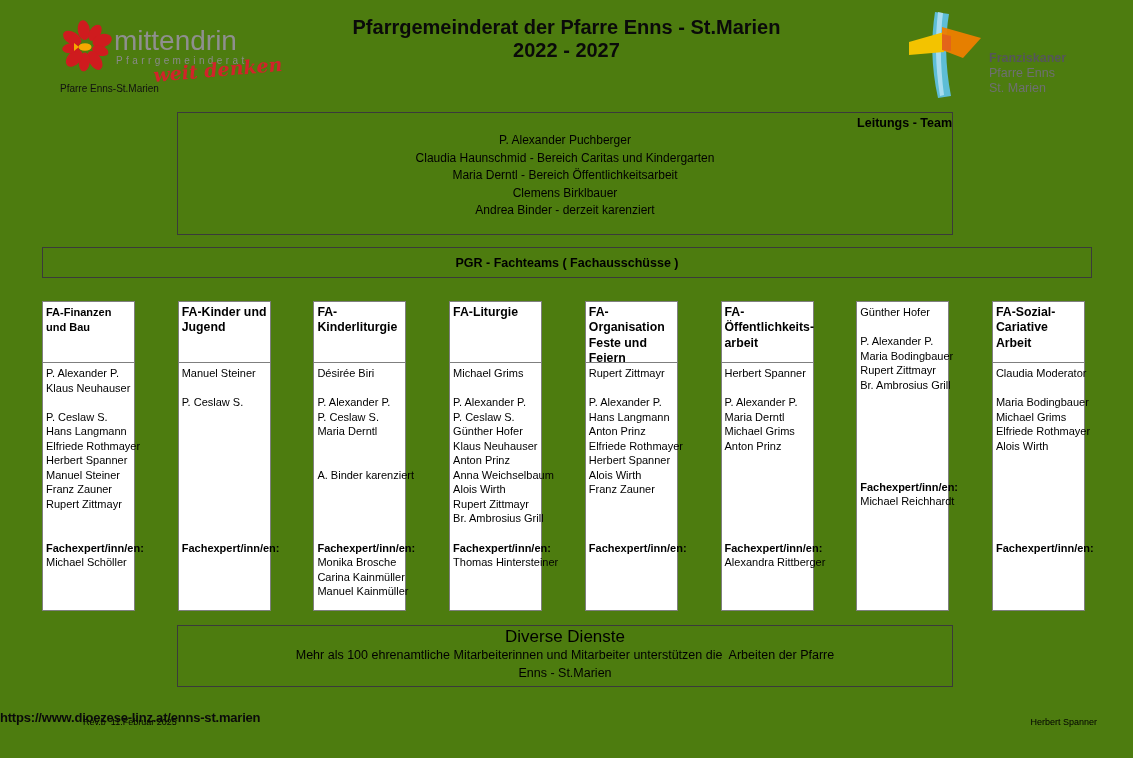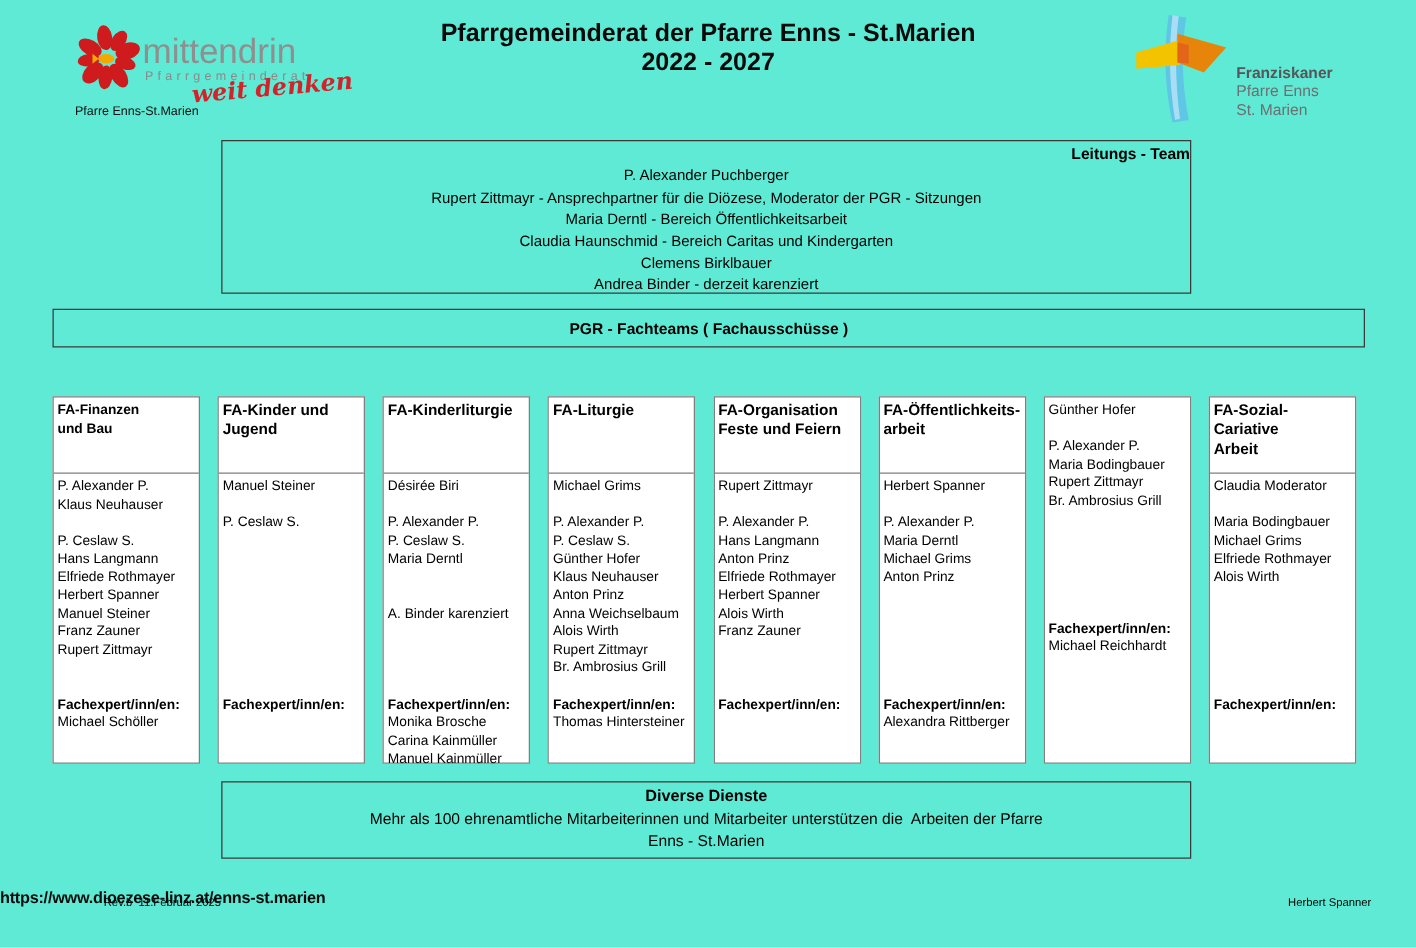--- a/index.html
+++ b/index.html
@@ -1,16 +1,16 @@
 <!DOCTYPE html>
 <html><head>
 <meta charset="utf-8">
 <style>
   html,body{margin:0;padding:0;background:#e8e8e8;}
-  .page{position:relative;width:1133px;height:758px;background:#5eead4;overflow:hidden;
+  .page{position:relative;width:1133px;height:758px;background:#4d7c0f;overflow:hidden;
         font-family:"Liberation Sans","DejaVu Sans",sans-serif;color:#000;}
 
   
   .logo-left{position:absolute;left:52px;top:8px;width:250px;height:95px;}
   .logo-right{position:absolute;left:905px;top:6px;width:225px;height:98px;}
   .title-wrap{position:absolute;top:16px;left:0;right:0;text-align:center;pointer-events:none;}
   .title-line{font-size:20px;font-weight:bold;line-height:23px;color:#0a0a0a;}
 
   
   .lt-box{position:absolute;left:177px;top:112px;width:774px;height:121px;
@@ -18,33 +18,33 @@
   .lt-title{font-weight:bold;font-size:12.5px;line-height:17.4px;padding-top:2px;text-align:right;}
   .lt-line{font-size:12px;line-height:17.4px;}
 
   
   .banner{position:absolute;left:42px;top:247px;width:1048px;height:29px;border:1px solid #3a3a3a;
           display:flex;align-items:center;justify-content:center;font-weight:bold;font-size:12.5px;}
 
   
   .teams{position:absolute;left:42px;top:301px;width:1043px;height:310px;
          display:flex;justify-content:space-between;}
-  .team-col{width:118px;border:1px solid #7f7f7f;box-sizing:border-box;background:#fff;margin-top:16px;}
+  .team-col{width:93px;border:1px solid #7f7f7f;box-sizing:border-box;background:#fff;}
   .team-head{height:61px;border-bottom:1px solid #7f7f7f;box-sizing:border-box;
              font-weight:bold;font-size:12.3px;line-height:15.4px;padding:3px 1px 0 3px;
              white-space:pre-line;overflow:visible;}
   .team-head.small{font-size:11px;line-height:14.5px;}
   .team-body{padding:3px 1px 0 3px;}
   .team-line{font-size:11px;line-height:14.55px;min-height:14.55px;white-space:nowrap;}
   .team-line.bold{font-weight:bold;}
 
   
   .dd-box{position:absolute;left:177px;top:625px;width:774px;height:60px;
           border:1px solid #3a3a3a;text-align:center;}
-  .dd-title{font-weight:bold;font-size:13px;line-height:18px;padding-top:2px;}
+  .dd-title{font-weight:normal;font-size:17px;line-height:18px;padding-top:2px;}
   .dd-line{font-size:12.5px;line-height:18px;white-space:pre-wrap;}
 
   
   .footer-left{position:absolute;left:62px;top:717px;font-size:9px;white-space:pre;margin-left:21px;}
   .footer-center{position:absolute;left:0;right:0;top:710px;text-align:left;font-size:13px;
                  letter-spacing:-0.2px;color:#0a0a0a;font-weight:bold;}
   .footer-right{position:absolute;right:36px;top:717px;font-size:9px;}
 </style>
 </head>
 <body>
@@ -90,23 +90,22 @@
     </g>
     <text x="84" y="56" font-size="12.5" font-weight="bold" fill="#55565a">Franziskaner</text>
     <text x="84" y="71" font-size="12.5" fill="#6e6f72">Pfarre Enns</text>
     <text x="84" y="86" font-size="12.5" fill="#6e6f72">St. Marien</text>
   </svg>
 
   <section class="lt-box">
     <div class="lt-title">Leitungs - Team</div>
     <div>
         <div class="lt-line">P. Alexander Puchberger</div>
-        <div class="lt-line">Rupert Zittmayr - Ansprechpartner für die Diözese, Moderator der PGR - Sitzungen</div>
+        <div class="lt-line">Claudia Haunschmid - Bereich Caritas und Kindergarten</div>
         <div class="lt-line">Maria Derntl - Bereich Öffentlichkeitsarbeit</div>
-        <div class="lt-line">Claudia Haunschmid - Bereich Caritas und Kindergarten</div>
         <div class="lt-line">Clemens Birklbauer</div>
         <div class="lt-line">Andrea Binder - derzeit karenziert</div>
       </div>
   </section>
 
   <div class="banner">PGR - Fachteams ( Fachausschüsse )</div>
 
   <div class="teams">
       <div class="team-col">
         <div class="team-head small">FA-Finanzen

